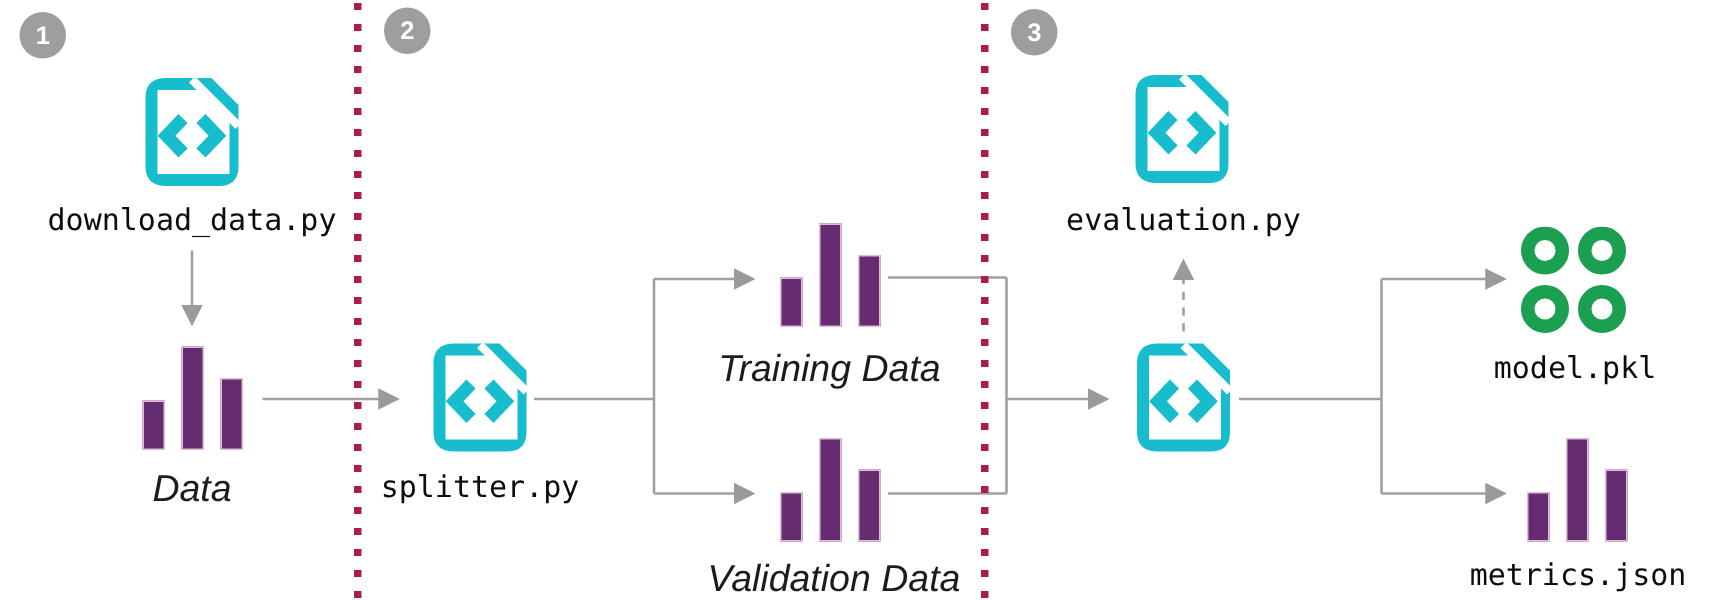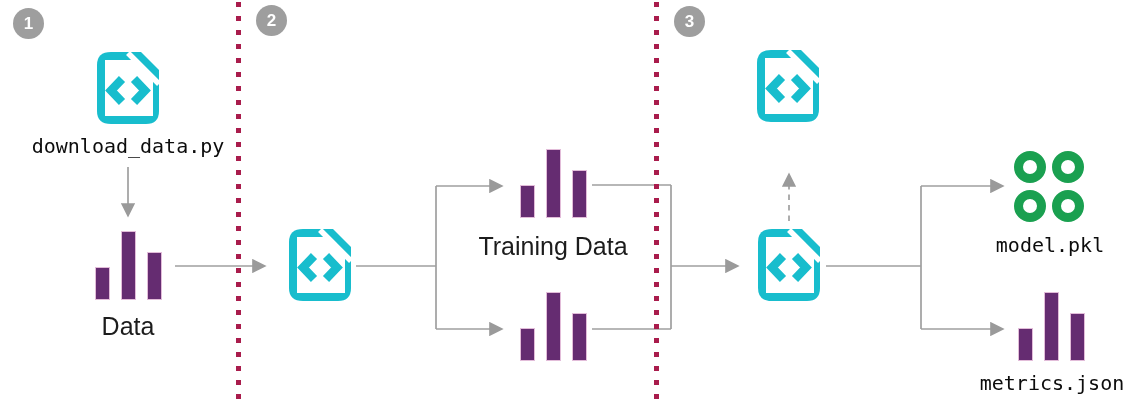--- a/index.html
+++ b/index.html
@@ -41,20 +41,21 @@
   }
   .label-sans {
     position: absolute;
     width: 320px;
     margin-left: -160px;
     text-align: center;
     font-family: "Liberation Sans", sans-serif;
     font-size: 25px;
     color: #1c1c1c;
     white-space: nowrap;
+    font-style: italic;
   }
   .bars {
     position: absolute;
     display: flex;
     align-items: flex-end;
     gap: 11px;
     height: 69px;
   }
   .bars .bar {
     width: 15px;
@@ -137,37 +138,40 @@
   <div class="bars" style="left:95px; top:231px">
     <i class="bar h-small"></i>
     <i class="bar h-tall"></i>
     <i class="bar h-medium"></i>
   </div>
   <div class="label-sans" style="left:128px; top:312px">Data</div>
 
   <svg class="icon-abs" style="left:287px; top:227px" width="66" height="76">
       <use href="#sym-code-file"></use>
     </svg>
+  <div class="label-mono" style="left:320px; top:312px">splitter.py</div>
 
   <div class="bars" style="left:520px; top:149px">
     <i class="bar h-small"></i>
     <i class="bar h-tall"></i>
     <i class="bar h-medium"></i>
   </div>
   <div class="label-sans" style="left:553px; top:232px">Training Data</div>
 
   <div class="bars" style="left:520px; top:292px">
     <i class="bar h-small"></i>
     <i class="bar h-tall"></i>
     <i class="bar h-medium"></i>
   </div>
+  <div class="label-sans" style="left:556px; top:372px">Validation Data</div>
 
   <svg class="icon-abs" style="left:755px; top:48px" width="66" height="76">
       <use href="#sym-code-file"></use>
     </svg>
+  <div class="label-mono" style="left:789px; top:134px">evaluation.py</div>
 
   <svg class="icon-abs" style="left:756px; top:227px" width="66" height="76">
       <use href="#sym-code-file"></use>
     </svg>
 
   <svg class="icon-abs" style="left:1014px; top:151px" width="71" height="71">
       <use href="#sym-model-circles"></use>
     </svg>
   <div class="label-mono" style="left:1050px; top:233px">model.pkl</div>
 

